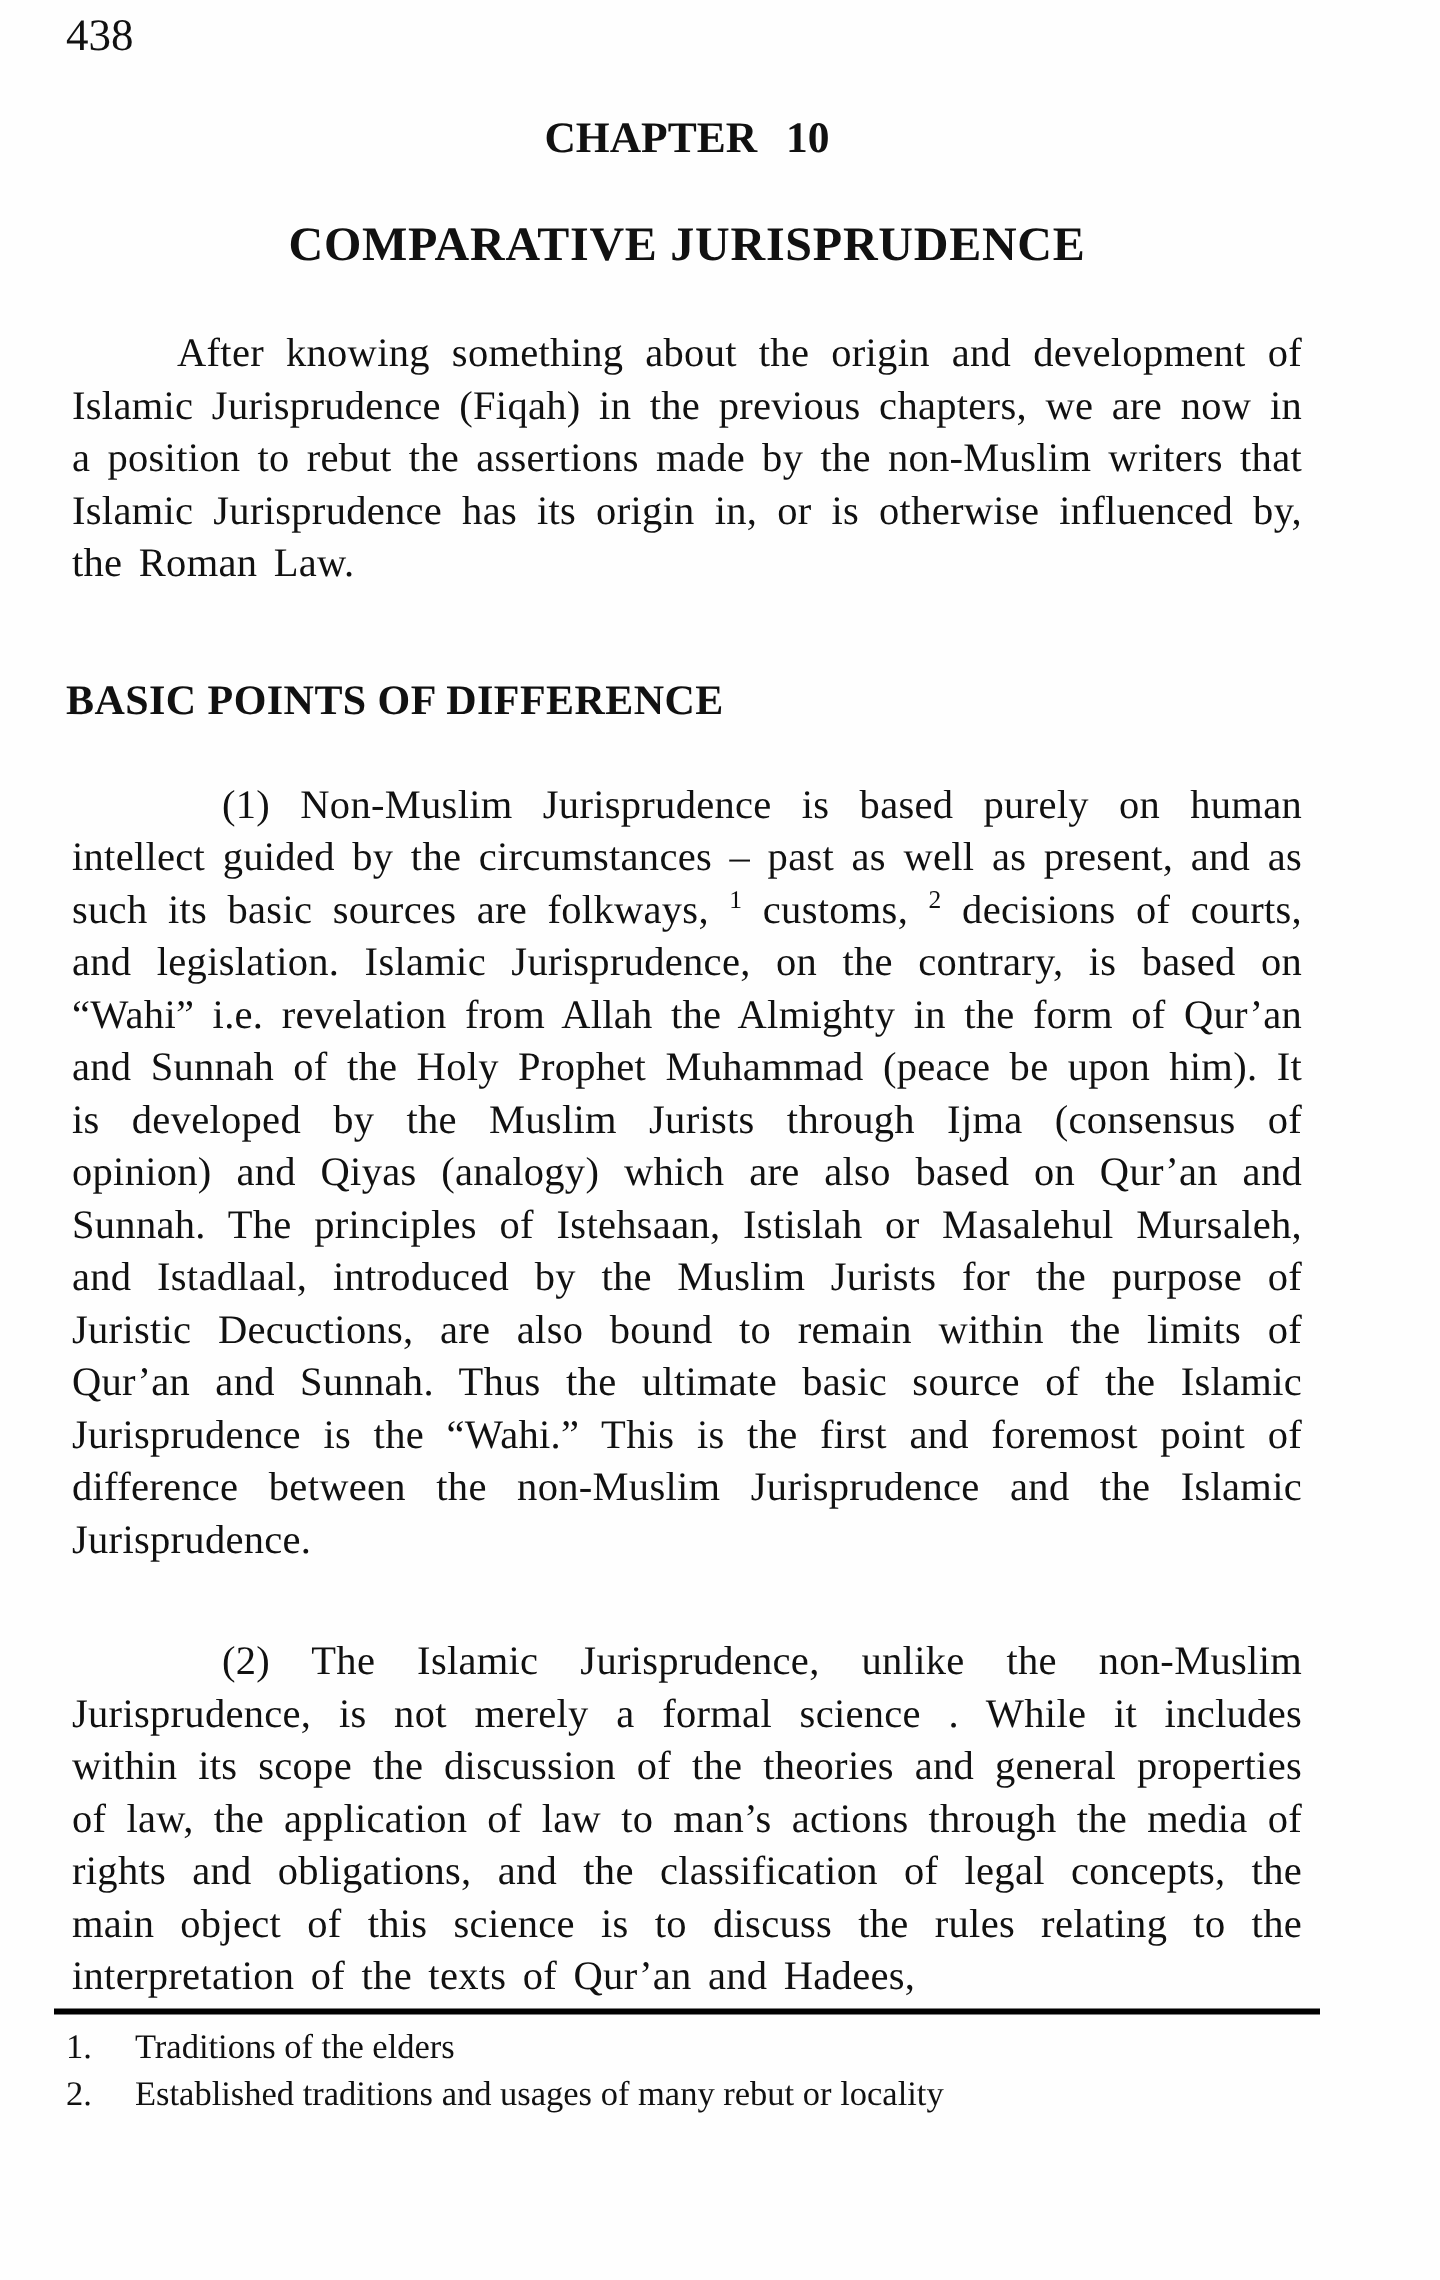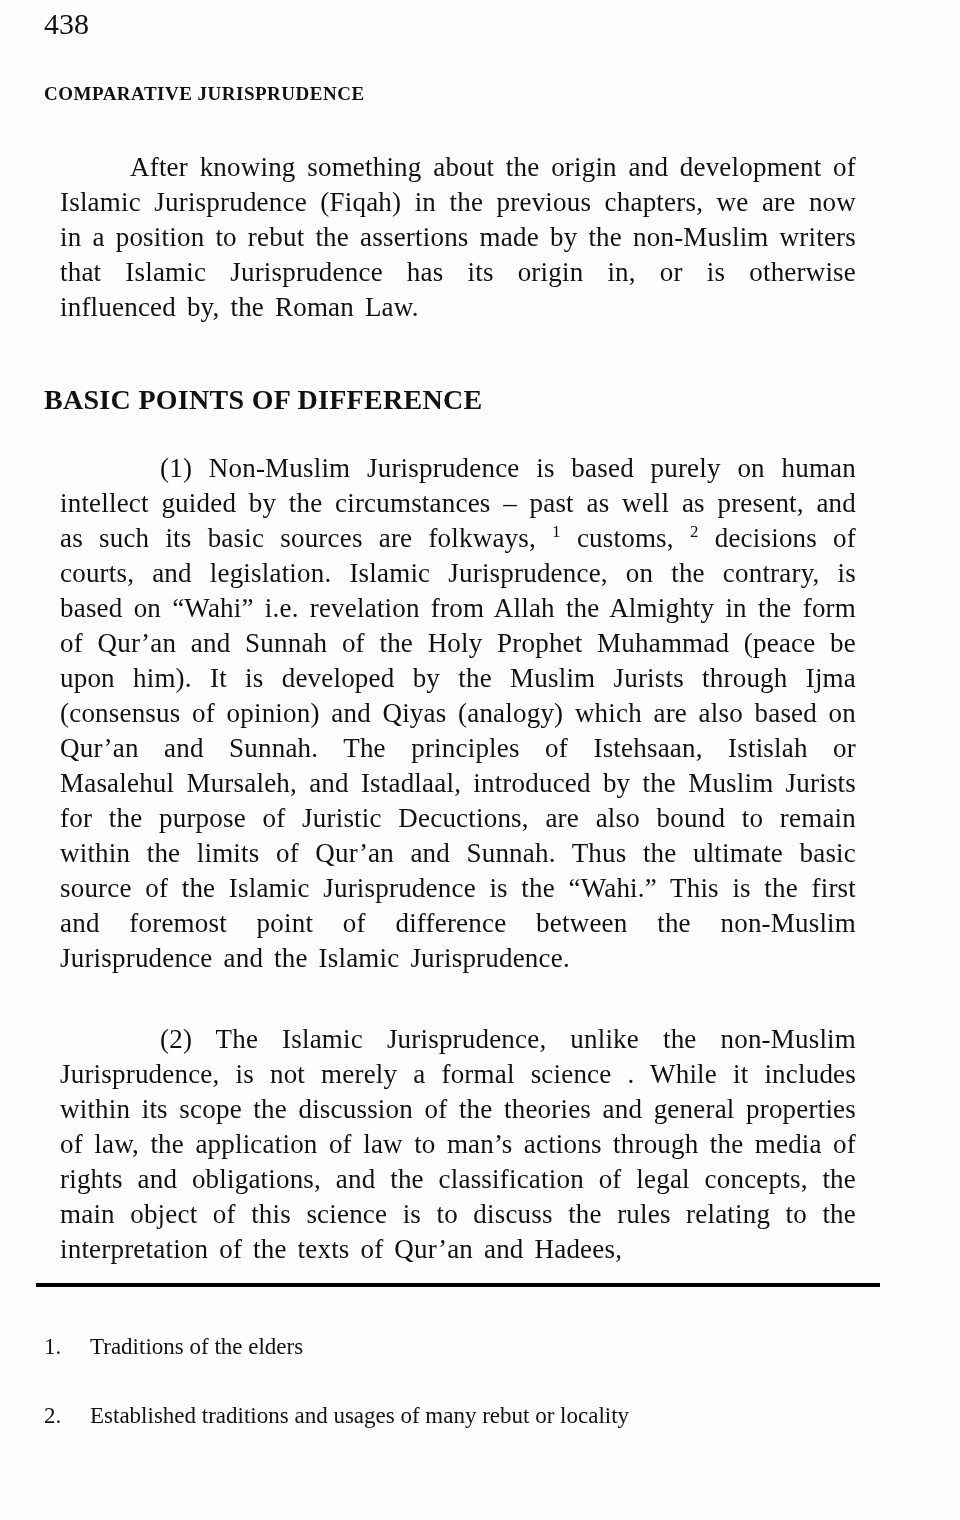--- a/index.html
+++ b/index.html
@@ -26,27 +26,28 @@
   .chapter {
     margin: 32px 0 0 0;
     font-size: 29px;
     line-height: 36px;
     font-weight: bold;
     text-align: center;
     word-spacing: 12px;
   }
   .title {
     margin: 34px 0 0 0;
-    font-size: 19px;
+    font-size: 32px;
     line-height: 36px;
     font-weight: bold;
+    text-align: center;
     letter-spacing: 0.5px;
   }
   .body {
-    margin: 16px;
+    margin: 4px;
     font-size: 27px;
     line-height: 35px;
     text-align: justify;
     word-spacing: 4px;
     letter-spacing: 0.2px;
     text-indent: 100px;
     font-family: Liberation Serif, serif;
   }
   .intro {
     margin-top: 38px;
@@ -84,30 +85,30 @@
   }
   .fn {
     display: flex;
     align-items: baseline;
   }
   .fn-num {
     flex: 0 0 46px;
   }
   .fn-text {
     flex: 1 1 auto;
-    margin-top: 38px;
   }
 </style>
 </head>
 <body>
 
 <div class="page">
 
   <div class="page-number">438</div>
 
+  <h1 class="chapter">CHAPTER 10</h1>
 
   <h2 class="title">COMPARATIVE JURISPRUDENCE</h2>
 
   <p class="body intro">After knowing something about the origin and development of Islamic Jurisprudence (Fiqah) in the previous chapters, we are now in a position to rebut the assertions made by the non-Muslim writers that Islamic Jurisprudence has its origin in, or is otherwise influenced by, the Roman Law.</p>
 
   <h3 class="section">BASIC POINTS OF DIFFERENCE</h3>
 
   <p class="body p1"><span>(1) Non-Muslim Jurisprudence is based purely on human intellect guided by the circumstances – past as well as present, and as such its basic sources are folkways, </span><sup class="fnref">1</sup><span> customs, </span><sup class="fnref">2</sup><span> decisions of courts, and legislation. Islamic Jurisprudence, on the contrary, is based on “Wahi” i.e. revelation from Allah the Almighty in the form of Qur’an and Sunnah of the Holy Prophet Muhammad (peace be upon him). It is developed by the Muslim Jurists through Ijma (consensus of opinion) and Qiyas (analogy) which are also based on Qur’an and Sunnah. The principles of Istehsaan, Istislah or Masalehul Mursaleh, and Istadlaal, introduced by the Muslim Jurists for the purpose of Juristic Decuctions, are also bound to remain within the limits of Qur’an and Sunnah. Thus the ultimate basic source of the Islamic Jurisprudence is the “Wahi.” This is the first and foremost point of difference between the non-Muslim Jurisprudence and the Islamic Jurisprudence.</span></p>
 
   <p class="body p2">(2) The Islamic Jurisprudence, unlike the non-Muslim Jurisprudence, is not merely a formal science . While it includes within its scope the discussion of the theories and general properties of law, the application of law to man’s actions through the media of rights and obligations, and the classification of legal concepts, the main object of this science is to discuss the rules relating to the interpretation of the texts of Qur’an and Hadees,</p>

